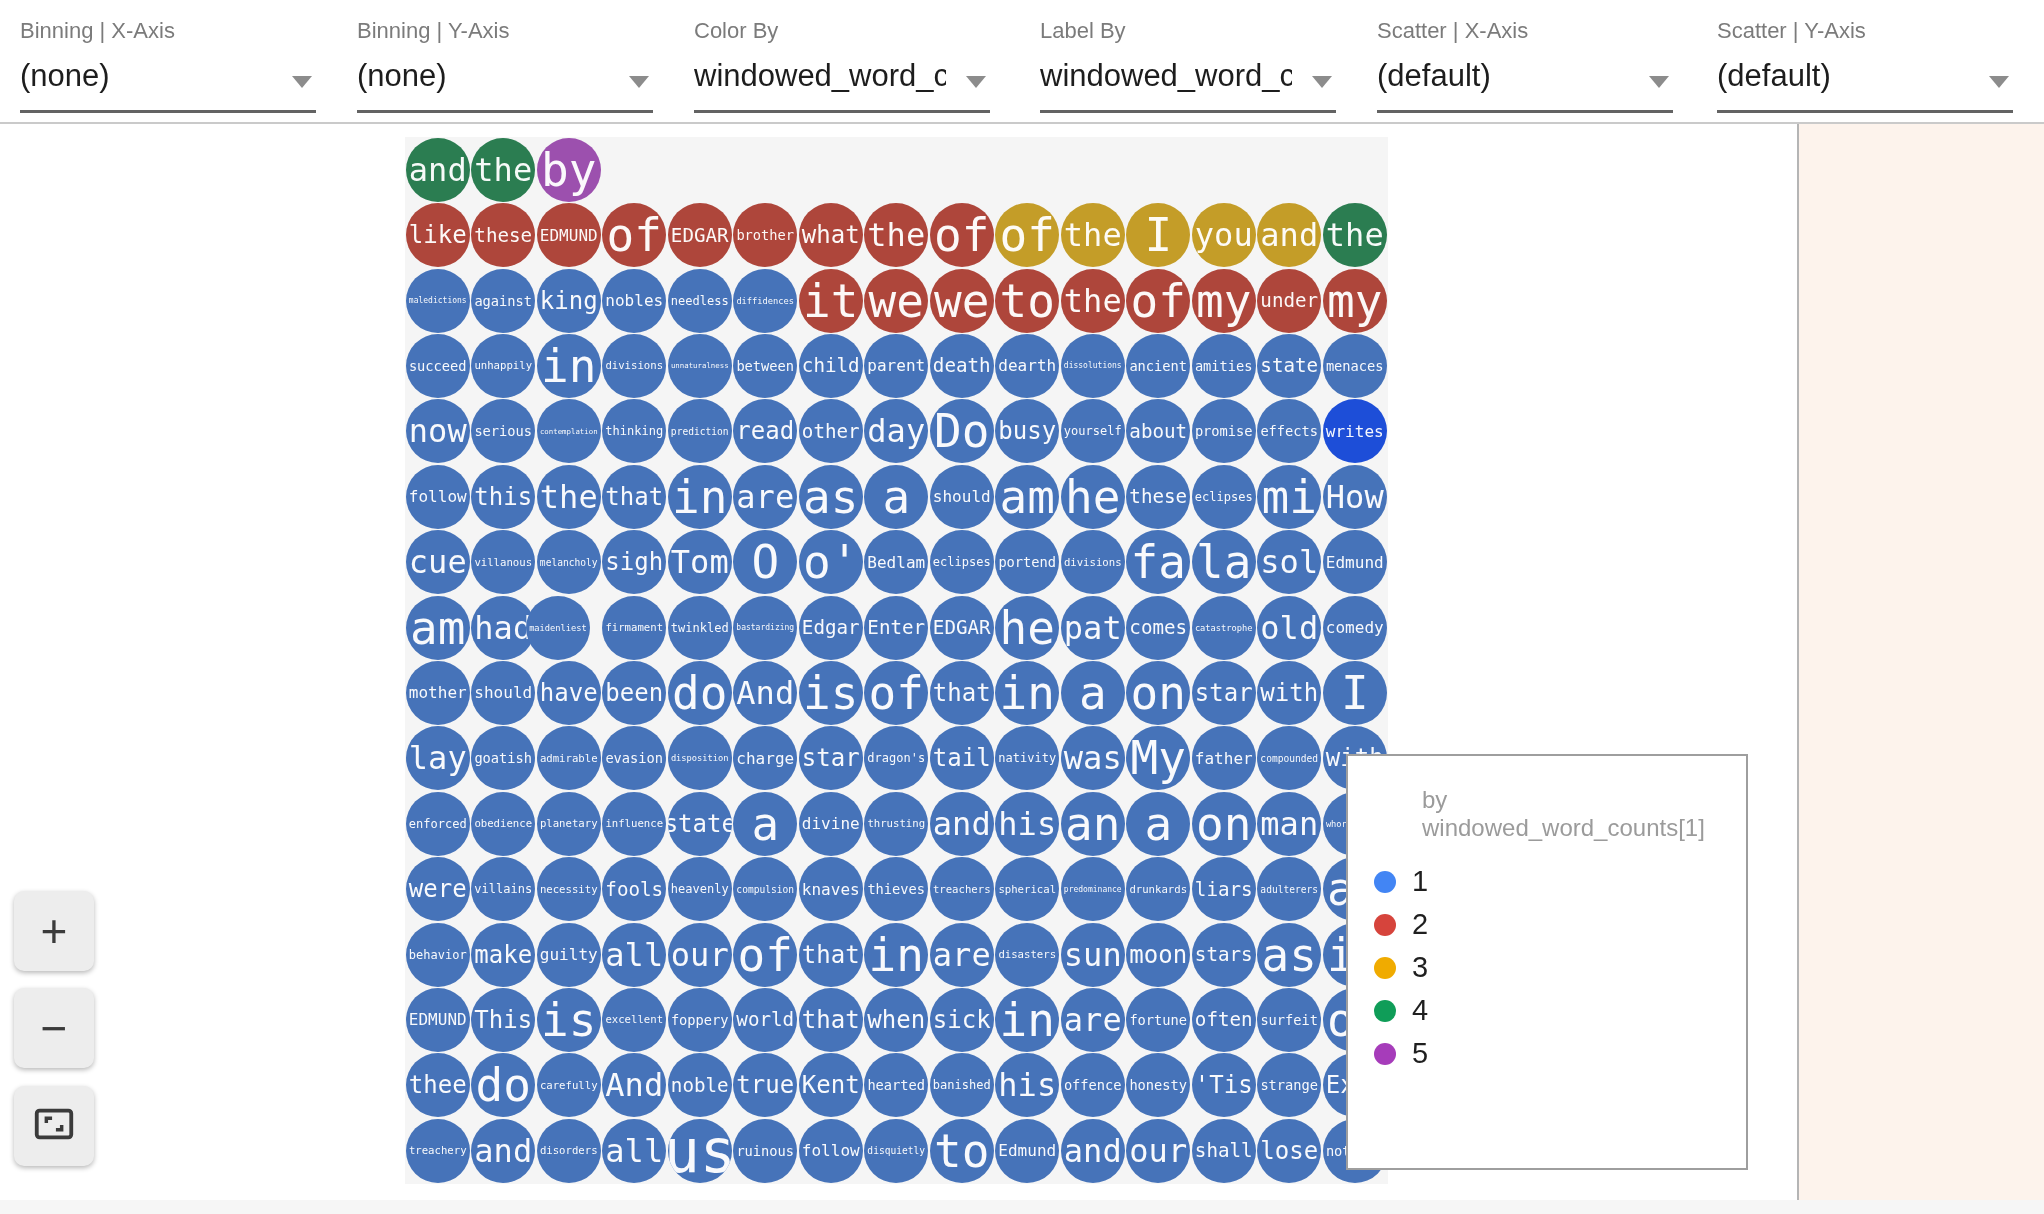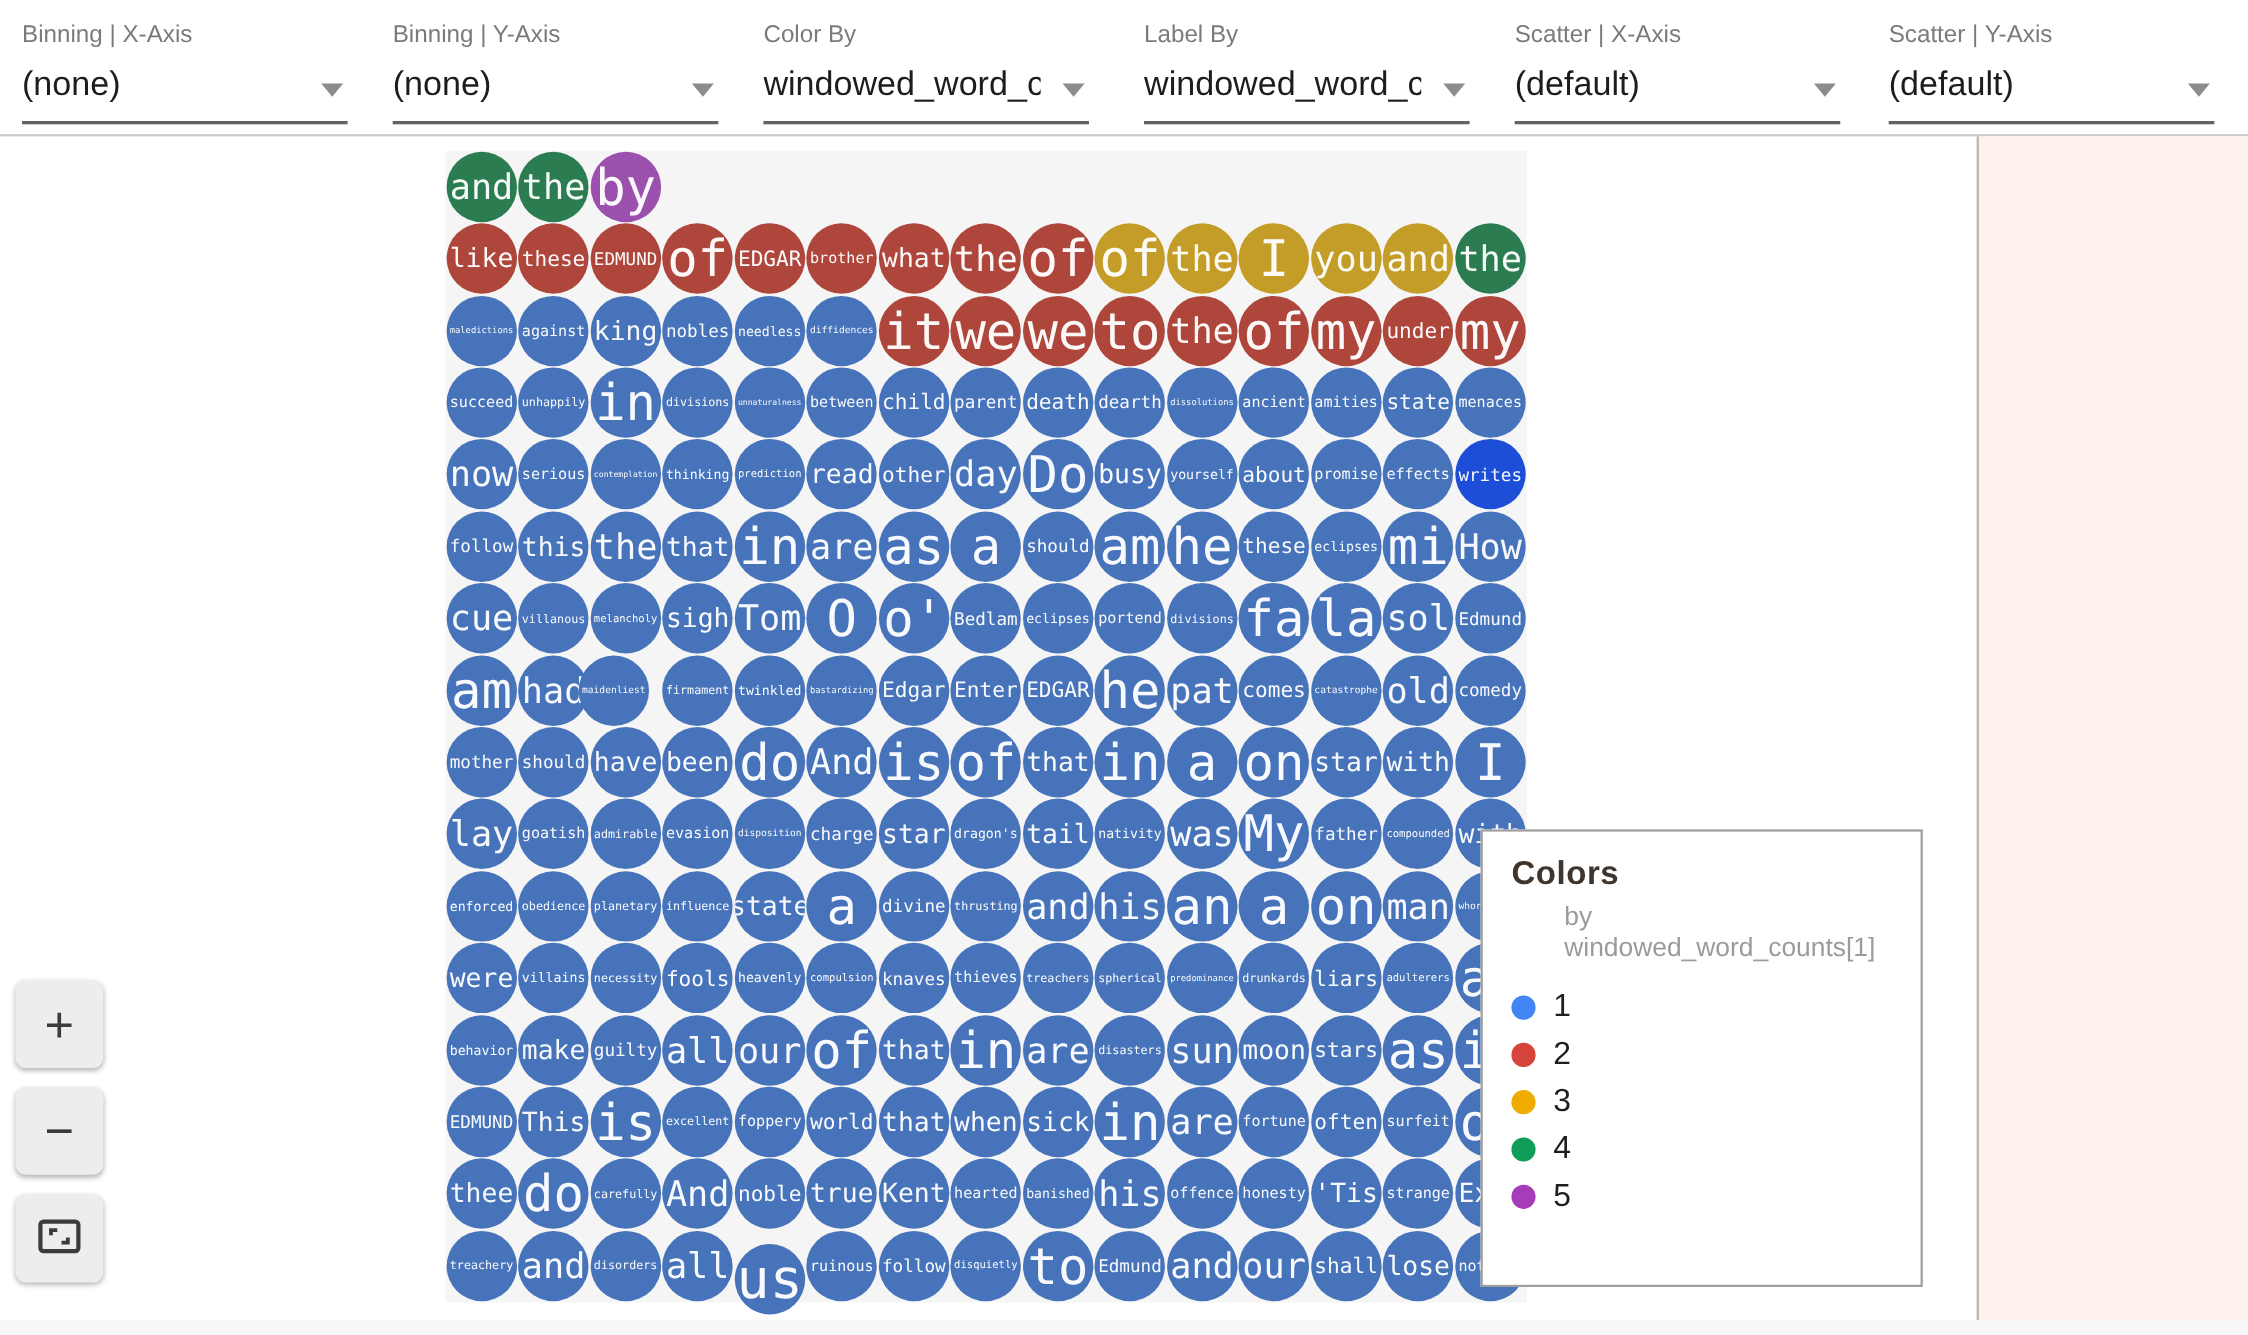--- a/index.html
+++ b/index.html
@@ -300,21 +300,21 @@
       <div class="circle" style="left: 590.25px; top: 916.3px; background: rgb(70, 115, 185); font-size: 32px;">his</div>
       <div class="circle" style="left: 655.75px; top: 916.3px; background: rgb(70, 115, 185); font-size: 13.7143px;">offence</div>
       <div class="circle" style="left: 721.25px; top: 916.3px; background: rgb(70, 115, 185); font-size: 13.7143px;">honesty</div>
       <div class="circle" style="left: 786.75px; top: 916.3px; background: rgb(70, 115, 185); font-size: 24px;">'Tis</div>
       <div class="circle" style="left: 852.25px; top: 916.3px; background: rgb(70, 115, 185); font-size: 13.7143px;">strange</div>
       <div class="circle" style="left: 917.75px; top: 916.3px; background: rgb(70, 115, 185); font-size: 24px;">Exit</div>
       <div class="circle" style="left: 0.75px; top: 981.7px; background: rgb(70, 115, 185); font-size: 10.6667px;">treachery</div>
       <div class="circle" style="left: 66.25px; top: 981.7px; background: rgb(70, 115, 185); font-size: 32px;">and</div>
       <div class="circle" style="left: 131.75px; top: 981.7px; background: rgb(70, 115, 185); font-size: 10.6667px;">disorders</div>
       <div class="circle" style="left: 197.25px; top: 981.7px; background: rgb(70, 115, 185); font-size: 32px;">all</div>
-      <div class="circle" style="left: 262.75px; top: 981.7px; background: rgb(70, 115, 185); font-size: 50px; margin-top: 12px;">us</div>
+      <div class="circle" style="left: 262.75px; top: 981.7px; background: rgb(70, 115, 185); font-size: 60px;">us</div>
       <div class="circle" style="left: 328.25px; top: 981.7px; background: rgb(70, 115, 185); font-size: 13.7143px;">ruinous</div>
       <div class="circle" style="left: 393.75px; top: 981.7px; background: rgb(70, 115, 185); font-size: 16px;">follow</div>
       <div class="circle" style="left: 459.25px; top: 981.7px; background: rgb(70, 115, 185); font-size: 9.6px;">disquietly</div>
       <div class="circle" style="left: 524.75px; top: 981.7px; background: rgb(70, 115, 185); font-size: 46px;">to</div>
       <div class="circle" style="left: 590.25px; top: 981.7px; background: rgb(70, 115, 185); font-size: 16px;">Edmund</div>
       <div class="circle" style="left: 655.75px; top: 981.7px; background: rgb(70, 115, 185); font-size: 32px;">and</div>
       <div class="circle" style="left: 721.25px; top: 981.7px; background: rgb(70, 115, 185); font-size: 32px;">our</div>
       <div class="circle" style="left: 786.75px; top: 981.7px; background: rgb(70, 115, 185); font-size: 19.2px;">shall</div>
       <div class="circle" style="left: 852.25px; top: 981.7px; background: rgb(70, 115, 185); font-size: 24px;">lose</div>
       <div class="circle" style="left: 917.75px; top: 981.7px; background: rgb(70, 115, 185); font-size: 13.7143px;">nothing</div>
@@ -331,21 +331,20 @@
       <svg width="46" height="46" viewBox="0 0 24 24" fill="none" stroke="#3b3b3b" stroke-width="2">
         <rect x="3" y="5" width="18" height="14" rx="1.5"></rect>
         <path d="M8 11.5 V9 H11" stroke-width="1.8"></path>
         <path d="M16 12.5 V15 H13" stroke-width="1.8"></path>
       </svg>
     </span>
   </div>
 
   <div id="legend">
     <div id="legend-body">
-      <div id="legend-section">Colors</div>
       <div id="legend-subtitle">by windowed_word_counts[1]</div>
       <div id="legend-items">
           <div class="legend-item">
             <span class="legend-dot" style="background: rgb(66, 133, 244);"></span>
             <span class="legend-num">1</span>
           </div>
           <div class="legend-item">
             <span class="legend-dot" style="background: rgb(214, 68, 60);"></span>
             <span class="legend-num">2</span>
           </div>

